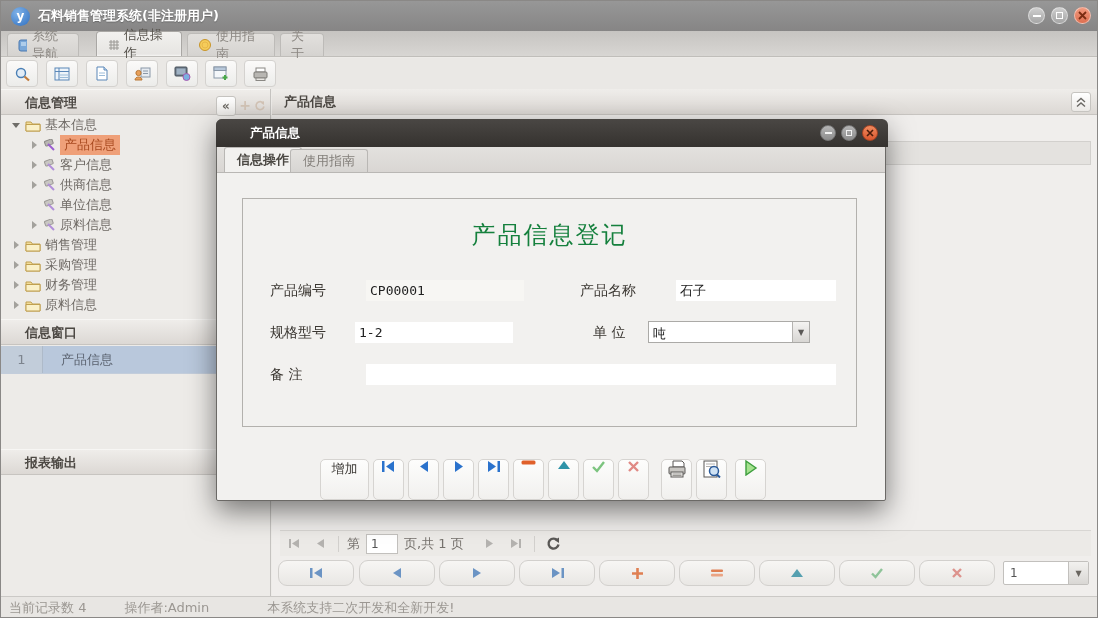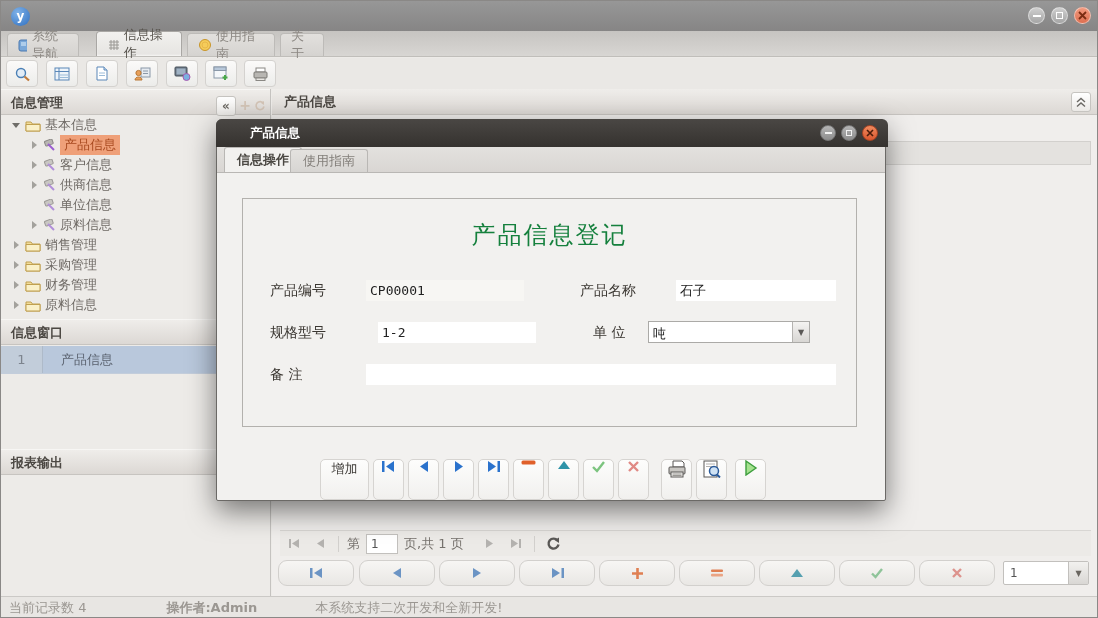--- a/index.html
+++ b/index.html
@@ -39,21 +39,21 @@
   .tbtn { position:absolute; top:2px; width:32px; height:27px; border:1px solid #d4d2cf;
     border-radius:4px; background:linear-gradient(#fbfaf9,#ececea);
     display:flex; align-items:center; justify-content:center; }
 
   
   .sidebar { position:absolute; left:0; top:88px; width:270px; height:507px;
     background:#edebe8; border-right:1px solid #c5c3c0; }
   .phead { position:relative; width:100%; height:26px;
     background:linear-gradient(#efedea,#dcd8d4); border-top:1px solid #f7f6f4;
     border-bottom:1px solid #c7c4c0; font-size:13px; font-weight:bold; color:#4c4843;
-    line-height:25px; padding-left:10px; }
+    line-height:25px; padding-left:24px; }
   .phead .tools { position:absolute; right:4px; top:3px; display:flex; align-items:center; gap:3px; }
   .sqbtn { width:20px; height:20px; background:linear-gradient(#fff,#ebe9e6);
     border:1px solid #c6c4c0; border-radius:3px; color:#6a6660; font-size:12px;
     text-align:center; line-height:18px; font-weight:bold; }
   .ghost { color:#d3c4b6; font-size:14px; font-weight:bold; width:12px; text-align:center; }
 
   .tree { position:absolute; left:0; top:26px; width:270px; }
   .trow { height:20px; display:flex; align-items:center; font-size:13px; color:#6e6964; }
   .trow .slot { width:14px; display:flex; justify-content:center; flex:none; }
   .tri-down { width:0; height:0; border-left:4px solid transparent; border-right:4px solid transparent;
@@ -99,21 +99,21 @@
   .recsel .val { flex:1; font-size:12px; color:#555; padding:4px 0 0 6px; }
   .recsel .dd  { width:20px; background:linear-gradient(#f2f1ef,#d9d7d4);
     border-left:1px solid #c2c0bd; color:#6a6660; font-size:8px; display:flex;
     align-items:center; justify-content:center; }
 
   
   .statusbar { position:absolute; left:0; top:595px; width:1098px; height:23px;
     background:#e8e6e3; border-top:1px solid #cbc9c6; display:flex; align-items:center;
     font-size:13px; color:#9b9792; }
   .statusbar span { margin-left:8px;text-align:center; }
-  .statusbar .op { margin-left:80px;font-weight:bold; }
+  .statusbar .op { margin-left:38px; }
   .statusbar .msg { margin-left:58px; }
 
   
   .dialog { position:absolute; left:215px; top:118px; width:670px; height:382px;
     background:#f2f1ef; border:1px solid #6b6966; border-radius:6px 6px 2px 2px;
     box-shadow:0 10px 28px rgba(0,0,0,.5); z-index:10; }
   .dtitle { position:absolute; left:-1px; top:-1px; width:672px; height:28px;
     background:linear-gradient(#4a4744,#35322f); border-radius:6px 6px 0 0;
     display:flex; align-items:center; }
   .dtitle .txt { color:#fff; font-size:12.5px; font-weight:bold; margin-left:34px; }
@@ -151,20 +151,21 @@
   .dbtn.add { left:103px; width:49px; font-size:13px; color:#3d3a36; }
   .ib { width:31px; }
 </style>
 </head>
 <body>
 
 <div id="app">
 
   <div class="titlebar">
     <div class="logo">y</div>
+    <div class="wtitle">石料销售管理系统(非注册用户)</div>
     <div class="winctrls">
       <div class="wc min">
           <div class="bar"></div>
         </div>
       <div class="wc max">
           <div class="box"></div>
         </div>
       <div class="wc close">
         <svg width="9" height="9">
             <path d="M1 1 L8 8 M8 1 L1 8" stroke="#7a2c12" stroke-width="1.8"></path>
@@ -543,21 +544,21 @@
     <div class="formbox">
       <div class="ftitle">产品信息登记</div>
 
       <span class="flabel" style="left:27px;top:83px">产品编号</span>
       <input class="finput ro" style="left: 97px; top: 81px; width: 158px;" value="CP00001">
 
       <span class="flabel" style="left:337px;top:83px">产品名称</span>
       <input class="finput" style="left: 407px; top: 81px; width: 160px;" value="石子">
 
       <span class="flabel" style="left:27px;top:125px">规格型号</span>
-      <input class="finput" style="left: 109px; top: 123px; width: 158px;" value="1-2">
+      <input class="finput" style="left: 86px; top: 123px; width: 158px;" value="1-2">
 
       <span class="flabel" style="left:350px;top:125px">单 位</span>
       <div class="combo" style="left:405px;top:122px;width:162px">
         <span class="val">吨</span>
         <span class="dd">▼</span>
       </div>
 
       <span class="flabel" style="left:27px;top:167px">备 注</span>
       <input class="finput" style="left: 97px; top: 165px; width: 470px;" value="">
     </div>

